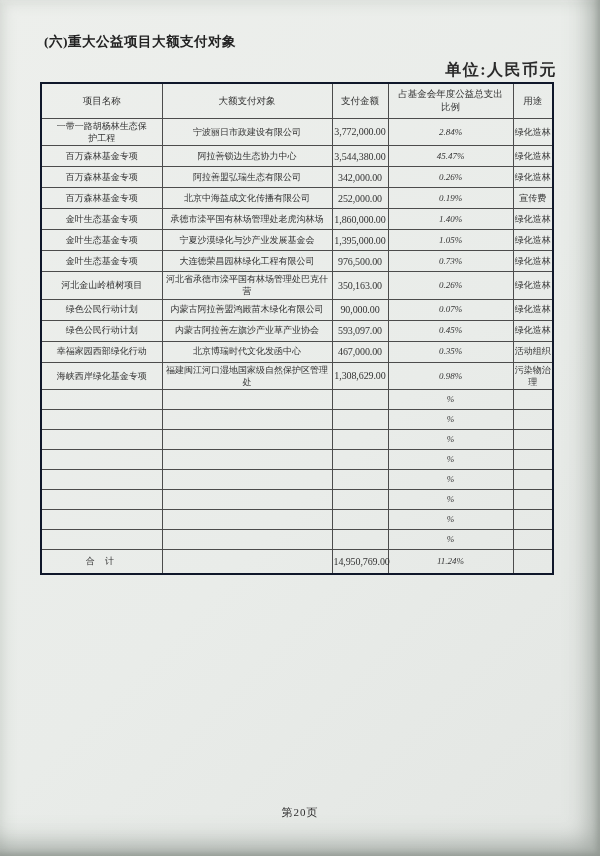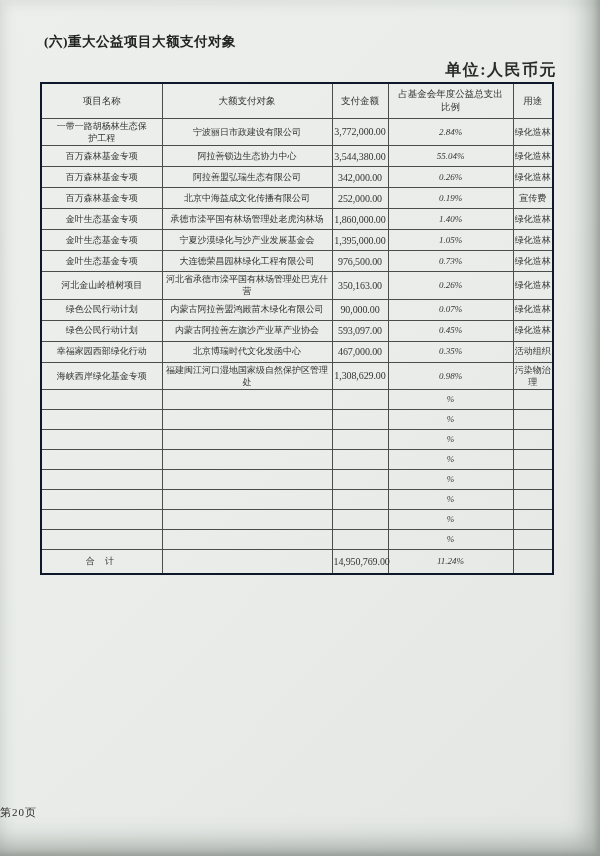--- a/index.html
+++ b/index.html
@@ -47,21 +47,21 @@
   td.c-project{padding:1px 12px;margin-left:28px;}
   td.c-payee{padding:1px 3px;}
   td.c-amount{white-space:nowrap;font-size:10px;letter-spacing:-0.1px;padding:1px 1px;}
   td.c-ratio{padding:1px 7px;font-style:italic;}
   td.c-usage{padding:1px 1px;margin-left:40px;}
   tr.empty td{height:17px;}
   tr.total td{height:21px;}
   tr.total td.c-project{letter-spacing:4px;}
   .page-number{
     position:absolute;left:0;top:805px;width:600px;
-    text-align:left;font-size:11px;letter-spacing:1px;color:#2d2d2d;
+    text-align:center;font-size:11px;letter-spacing:1px;color:#2d2d2d;
   }
 </style>
 </head>
 <body>
 
 <div class="paper">
 
   <div class="doc-title">(六)重大公益项目大额支付对象</div>
 
   <div class="unit-label">单位:人民币元</div>
@@ -88,21 +88,21 @@
           <td class="c-project">一带一路胡杨林生态保护工程</td>
           <td class="c-payee">宁波丽日市政建设有限公司</td>
           <td class="c-amount">3,772,000.00</td>
           <td class="c-ratio">2.84%</td>
           <td class="c-usage">绿化造林</td>
         </tr>
         <tr>
           <td class="c-project">百万森林基金专项</td>
           <td class="c-payee">阿拉善锁边生态协力中心</td>
           <td class="c-amount">3,544,380.00</td>
-          <td class="c-ratio">55.04%</td>
+          <td class="c-ratio">45.47%</td>
           <td class="c-usage">绿化造林</td>
         </tr>
         <tr>
           <td class="c-project">百万森林基金专项</td>
           <td class="c-payee">阿拉善盟弘瑞生态有限公司</td>
           <td class="c-amount">342,000.00</td>
           <td class="c-ratio">0.26%</td>
           <td class="c-usage">绿化造林</td>
         </tr>
         <tr>

